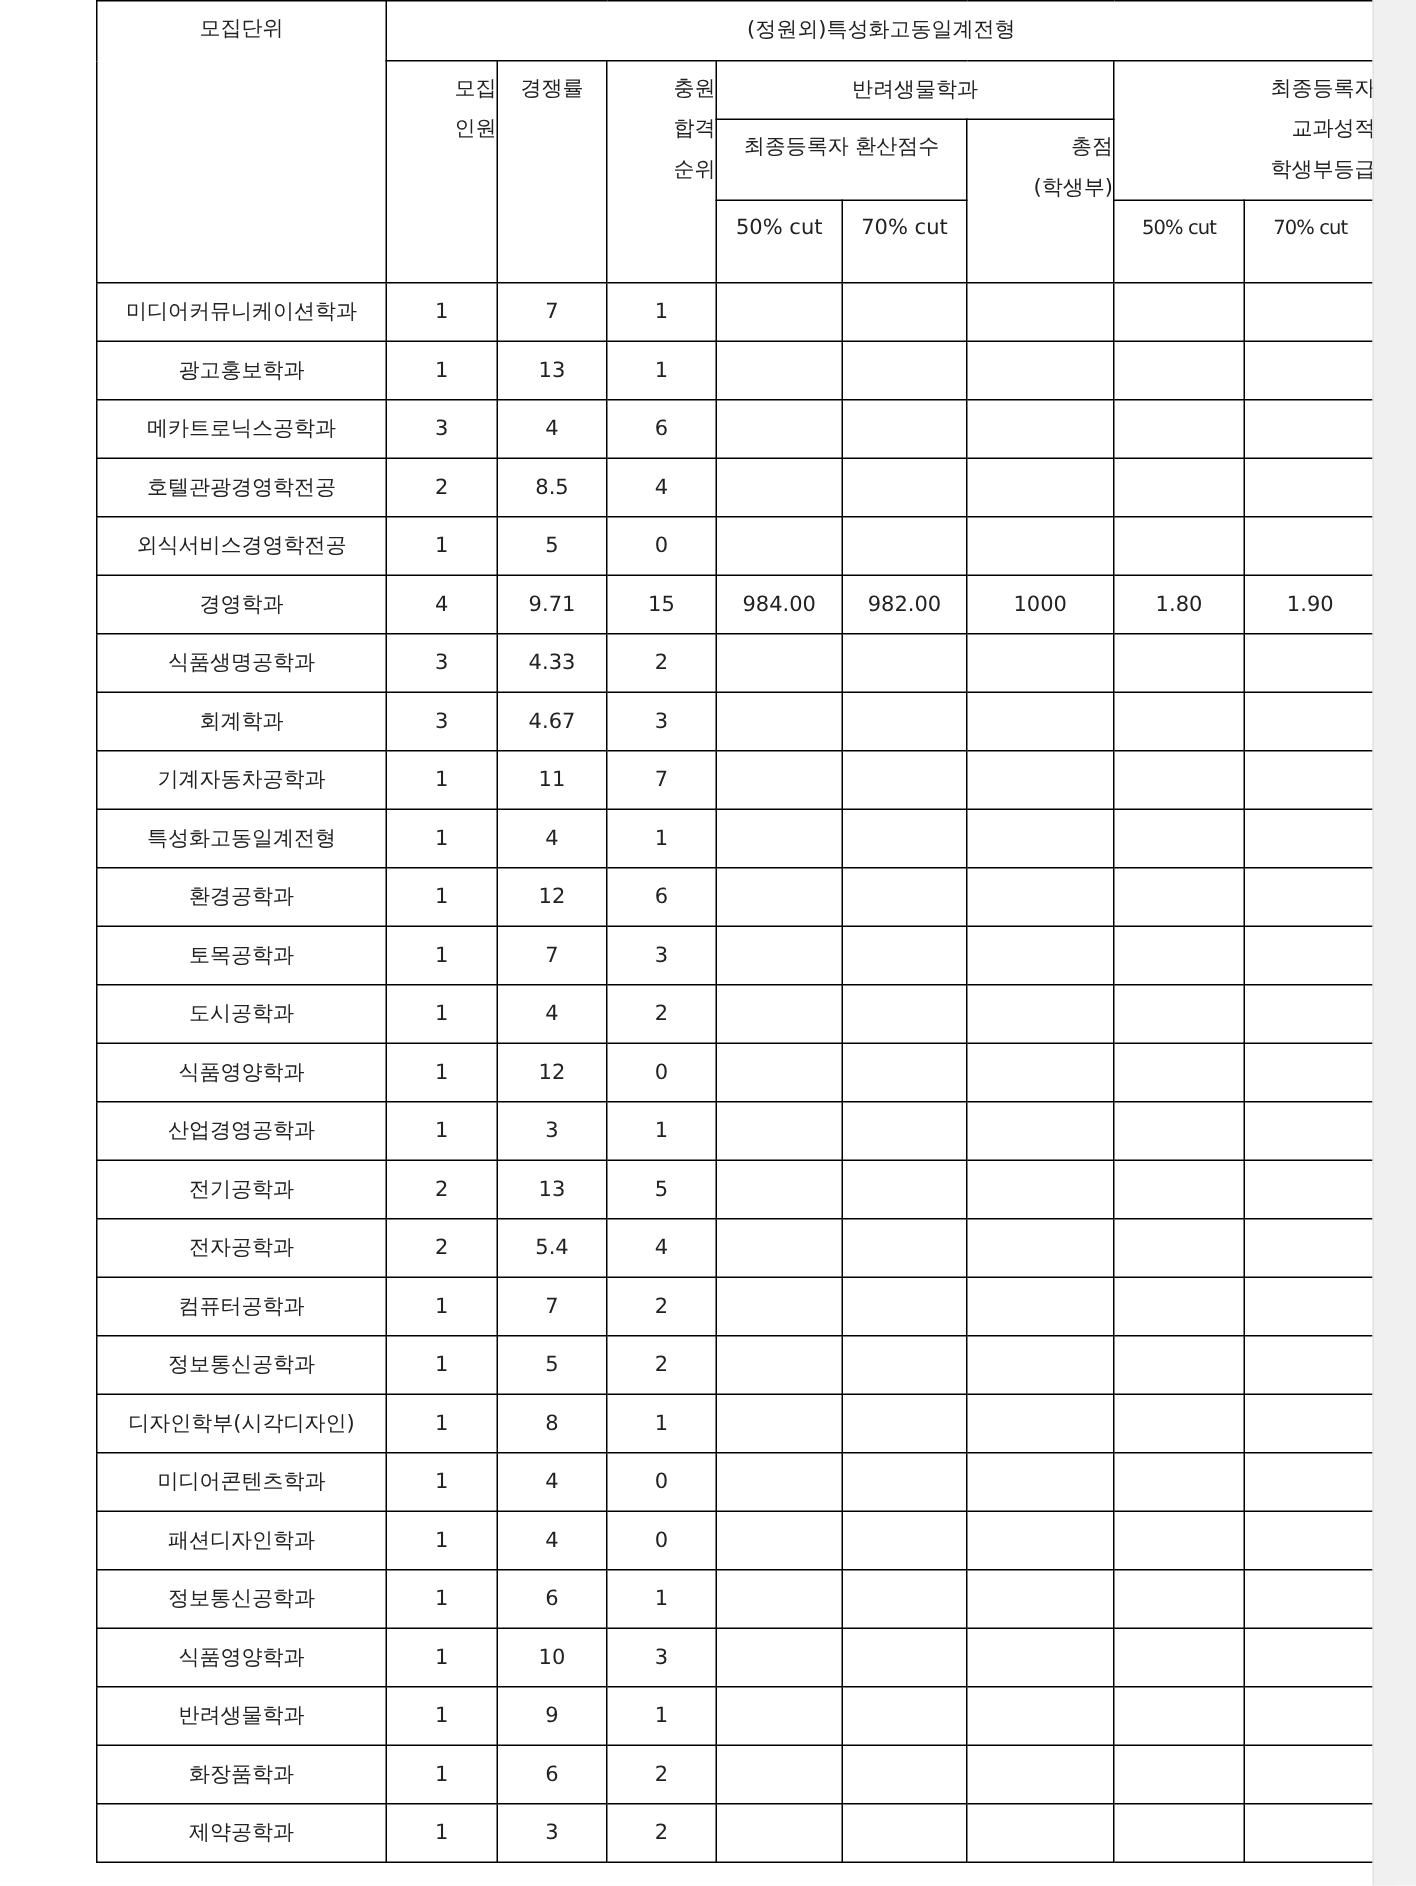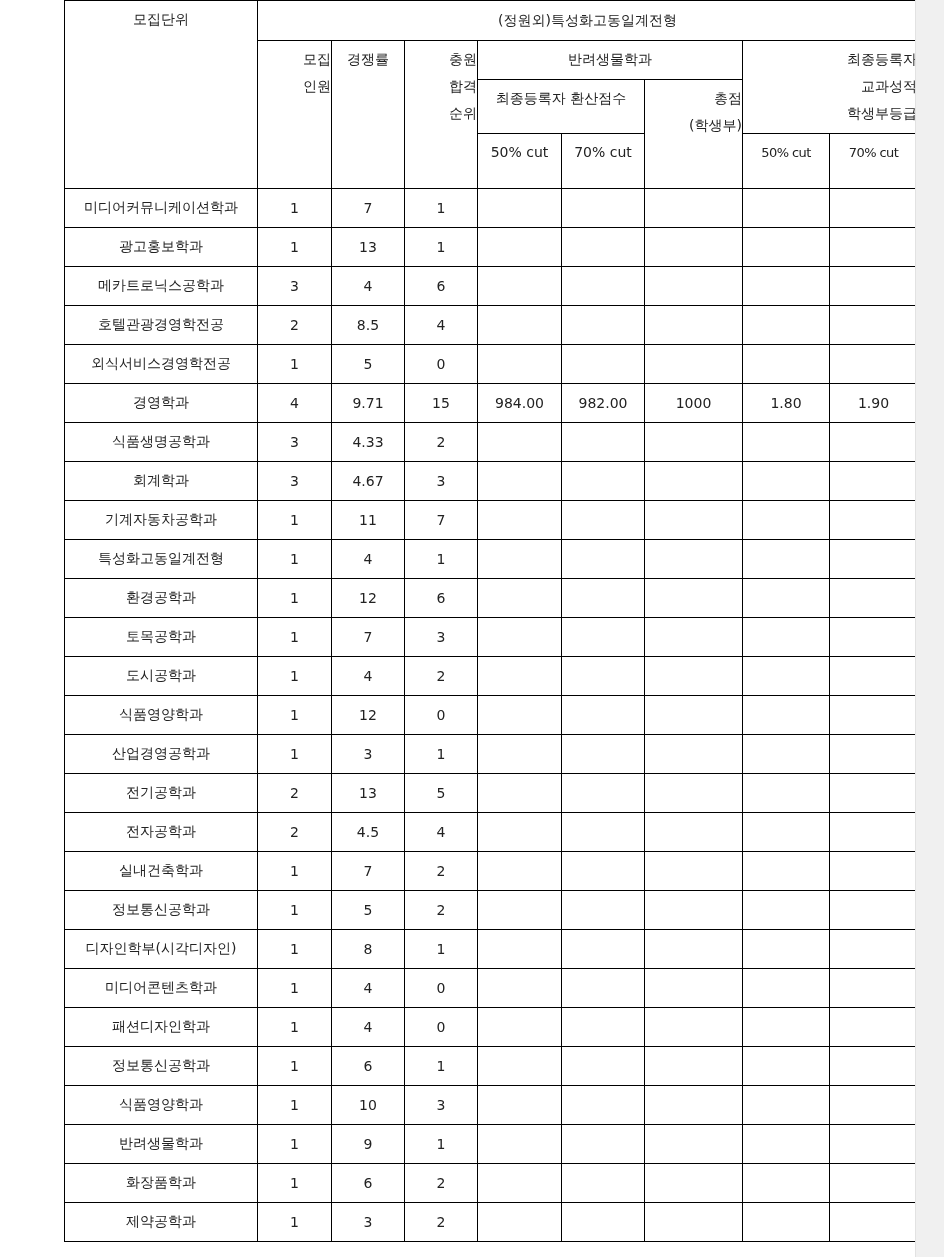--- a/index.html
+++ b/index.html
@@ -261,30 +261,30 @@
           <td>5</td>
           <td></td>
           <td></td>
           <td></td>
           <td></td>
           <td></td>
         </tr>
         <tr>
           <td>전자공학과</td>
           <td>2</td>
-          <td>4.5</td>
-          <td>4</td>
-          <td></td>
-          <td></td>
-          <td></td>
-          <td></td>
-          <td></td>
-        </tr>
-        <tr>
-          <td>실내건축학과</td>
+          <td>5.4</td>
+          <td>4</td>
+          <td></td>
+          <td></td>
+          <td></td>
+          <td></td>
+          <td></td>
+        </tr>
+        <tr>
+          <td>컴퓨터공학과</td>
           <td>1</td>
           <td>7</td>
           <td>2</td>
           <td></td>
           <td></td>
           <td></td>
           <td></td>
           <td></td>
         </tr>
         <tr>

